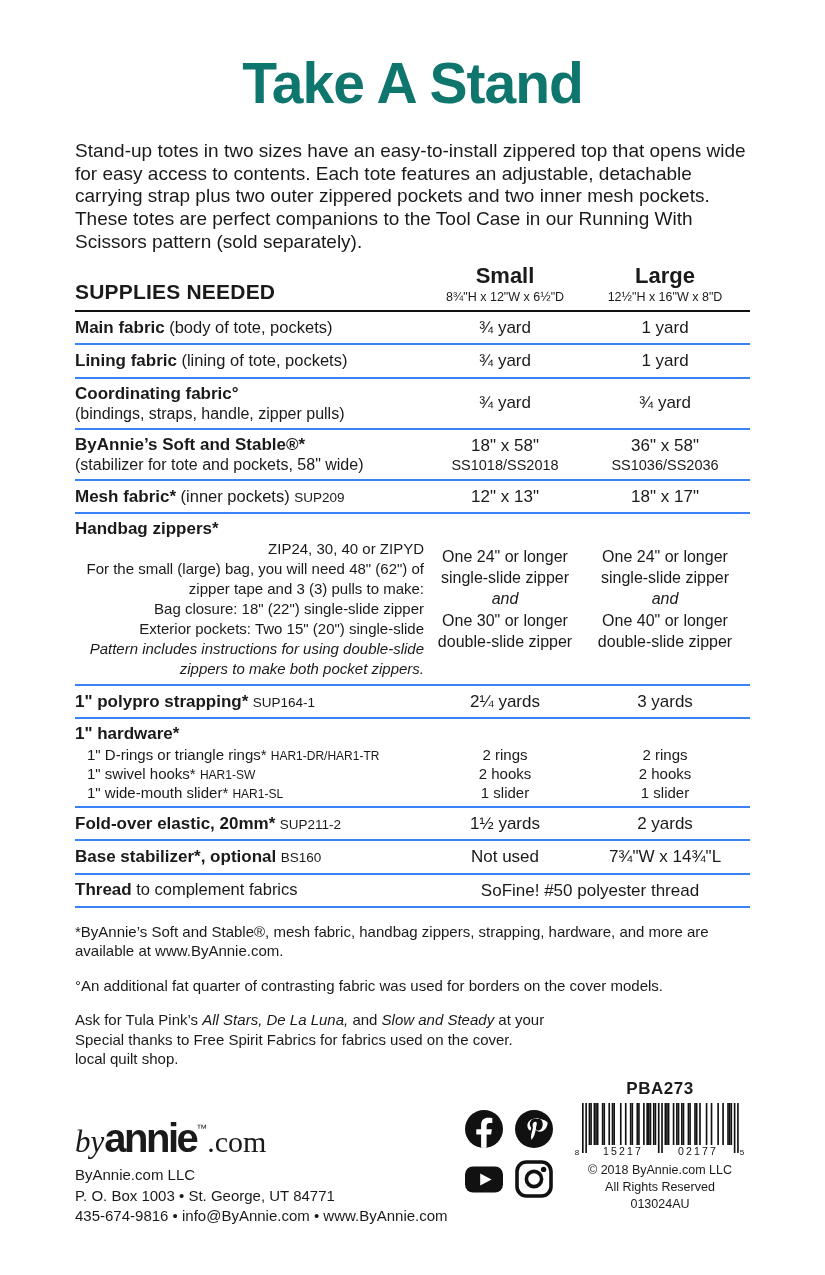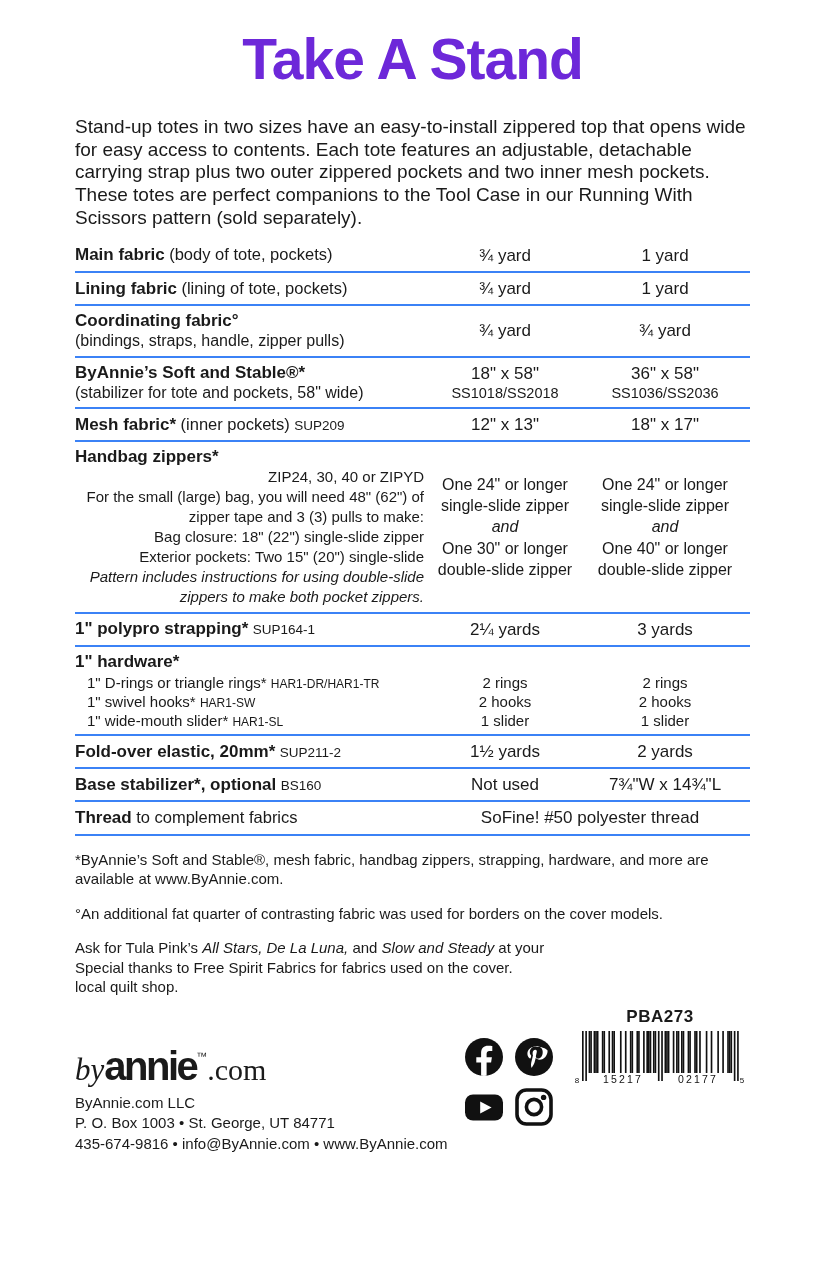--- a/index.html
+++ b/index.html
@@ -6,23 +6,23 @@
   body {
     width:825px; height:1275px; overflow:hidden;
     background:#ffffff; color:#1a1a1a;
     font-family:"Liberation Sans", sans-serif;
     -webkit-font-smoothing:antialiased;
   }
   * { box-sizing:border-box; }
   .page { padding:0 75px; }
 
   .title {
-    margin:30px 0 0; text-align:center;
+    margin:54px 0 0; text-align:center;
     font-size:57px; font-weight:bold; letter-spacing:-1px; line-height:1.05;
-    color:#6d28d9;
+    color:#0f766e;
   }
   .intro { margin:26px 0 0; font-size:19px; line-height:1.2; }
 
   
   .tbl { margin-top:10px; }
   .grid3 { display:grid; grid-template-columns:355px 150px 1fr; align-items:center; }
   .thead { display:grid; grid-template-columns:355px 150px 1fr; align-items:end;
            border-bottom:2px solid #111; padding-bottom:6px; }
   .supplies-heading { font-size:21px; font-weight:bold; letter-spacing:.2px; }
   .th-col { text-align:center; }
@@ -83,20 +83,33 @@
 <body>
 
 <div class="page">
 
   <h1 class="title">Take A Stand</h1>
 
   <p class="intro">Stand-up totes in two sizes have an easy-to-install zippered top that opens wide for easy access to contents. Each tote features an adjustable, detachable carrying strap plus two outer zippered pockets and two inner mesh pockets. These totes are perfect companions to the Tool Case in our Running With Scissors pattern (sold separately).</p>
 
   <div class="tbl">
 
+    <div class="thead">
+      <div>
+        <span class="supplies-heading">SUPPLIES NEEDED</span>
+      </div>
+      <div class="th-col">
+        <div class="col-name">Small</div>
+        <div class="col-dims">8¾"H x 12"W x 6½"D</div>
+      </div>
+      <div class="th-col">
+        <div class="col-name">Large</div>
+        <div class="col-dims">12½"H x 16"W x 8"D</div>
+      </div>
+    </div>
 
     <div class="trow grid3">
       <div class="c-label">
         <span class="b">Main fabric</span>
         <span class="r">(body of tote, pockets)</span>
       </div>
       <div class="c-val">¾ yard</div>
       <div class="c-val">1 yard</div>
     </div>
 
@@ -331,17 +344,22 @@
           <rect x="23.55" y="1" width="1.65" height="42" fill="#111"></rect>
           <rect x="20.25" y="1" width="1.65" height="42" fill="#111"></rect>
           <rect x="18.60" y="1" width="1.65" height="42" fill="#111"></rect>
           <rect x="15.30" y="1" width="1.65" height="50" fill="#111"></rect>
           <rect x="12.00" y="1" width="1.65" height="50" fill="#111"></rect>
         <text class="bc-num bc-end" x="7" y="52.5" text-anchor="middle">8</text>
         <text class="bc-num" x="53" y="52.5" text-anchor="middle">15217</text>
         <text class="bc-num" x="128" y="52.5" text-anchor="middle">02177</text>
         <text class="bc-num bc-end" x="172" y="52.5" text-anchor="middle">5</text>
       </svg>
+      <div class="copyright">
+        <div>© 2018 ByAnnie.com LLC</div>
+        <div>All Rights Reserved</div>
+        <div>013024AU</div>
+      </div>
     </div>
 
   </div>
 
 </div>
 
 </body></html>

